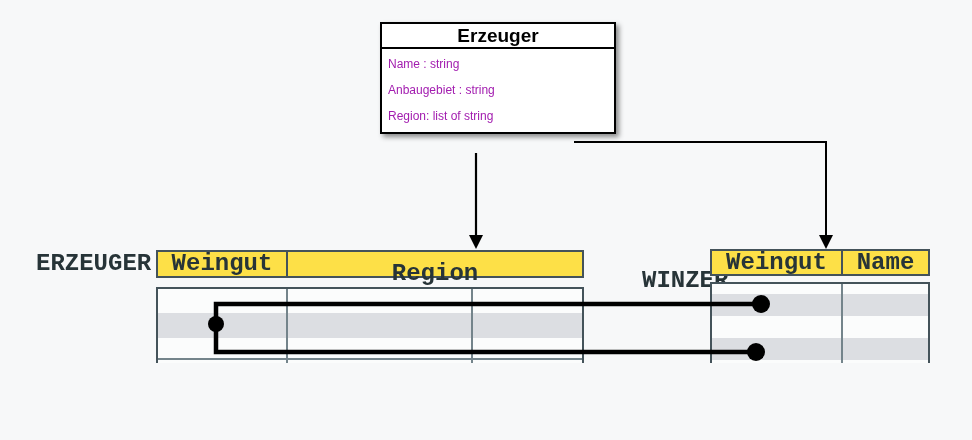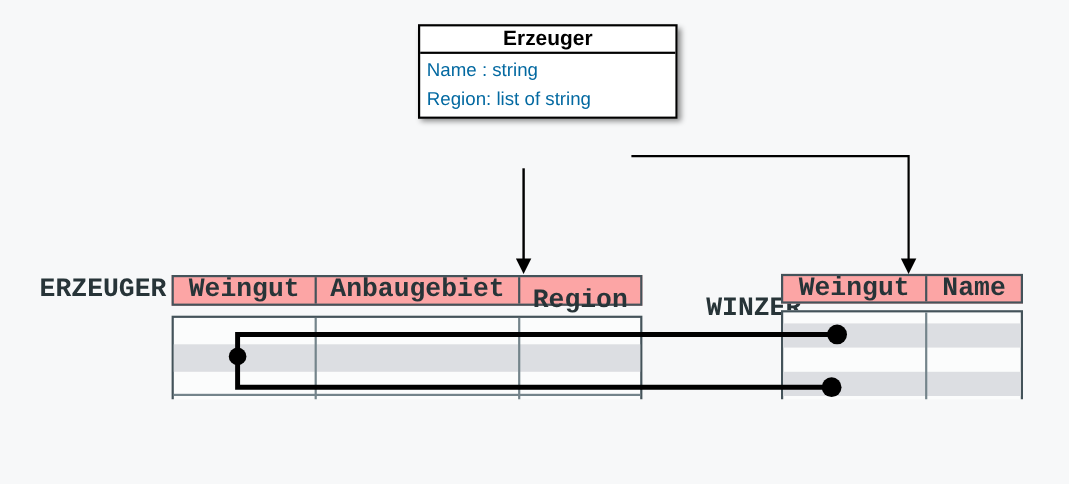--- a/index.html
+++ b/index.html
@@ -22,34 +22,34 @@
     background:var(--box-bg);border:2px solid var(--box-border);
     box-shadow:3px 3px 5px rgba(0,0,0,.45);
     z-index:2;
   }
   .class-title{
     height:23px;line-height:23px;text-align:center;
     font-size:19px;font-weight:bold;color:#000;
     border-bottom:2px solid var(--box-border);
   }
   .class-attrs{padding:2px 6px 3px 6px;}
-  .class-attr{font-size:17px;line-height:26px;white-space:nowrap;color:#0369a1;}
+  .class-attr{font-size:12px;line-height:26px;white-space:nowrap;color:#a21caf;}
 
   
   .tbl-label{
     position:absolute;height:28px;line-height:28px;
     font-family:"Liberation Mono","DejaVu Sans Mono",monospace;
     font-weight:bold;font-size:24px;color:var(--header-text);
     z-index:1;
   }
 
   
   .hdr{
     position:absolute;display:flex;box-sizing:border-box;
-    border:2px solid var(--table-border);background:#fca5a5;z-index:1;
+    border:2px solid var(--table-border);background:#fde047;z-index:1;
   }
   .hdr .cell{
     box-sizing:border-box;height:100%;
     font-family:"Liberation Mono","DejaVu Sans Mono",monospace;
     font-weight:bold;font-size:24px;color:var(--header-text);
     text-align:center;line-height:24px;overflow:hidden;
   }
   .hdr .cell.div{border-right:2px solid var(--table-border);}
 
   
@@ -65,29 +65,29 @@
 </style>
 </head>
 <body>
 
 <div class="canvas">
 
   <div class="class-box">
     <div class="class-title">Erzeuger</div>
     <div class="class-attrs">
       <div class="class-attr">Name : string</div>
+      <div class="class-attr">Anbaugebiet : string</div>
       <div class="class-attr">Region: list of string</div>
     </div>
   </div>
 
   <div class="tbl-label" style="left:36px;top:250px;">ERZEUGER</div>
 
   <div class="hdr" style="left:156px;top:250px;width:428px;height:28px;">
     <div class="cell div" style="width:130px;">Weingut</div>
-    <div class="cell div" style="width:185px;">Anbaugebiet</div>
     <div class="cell" style="flex:1;margin-top:10px;">Region</div>
   </div>
 
   <div class="tbody-box" style="left:156px;top:287px;width:428px;height:116px;">
     <div class="stripe" style="top:24px;height:25px;"></div>
     <div class="vline" style="left:128px;"></div>
     <div class="vline" style="left:313px;"></div>
     <div class="hline" style="top:69px;"></div>
   </div>
 

